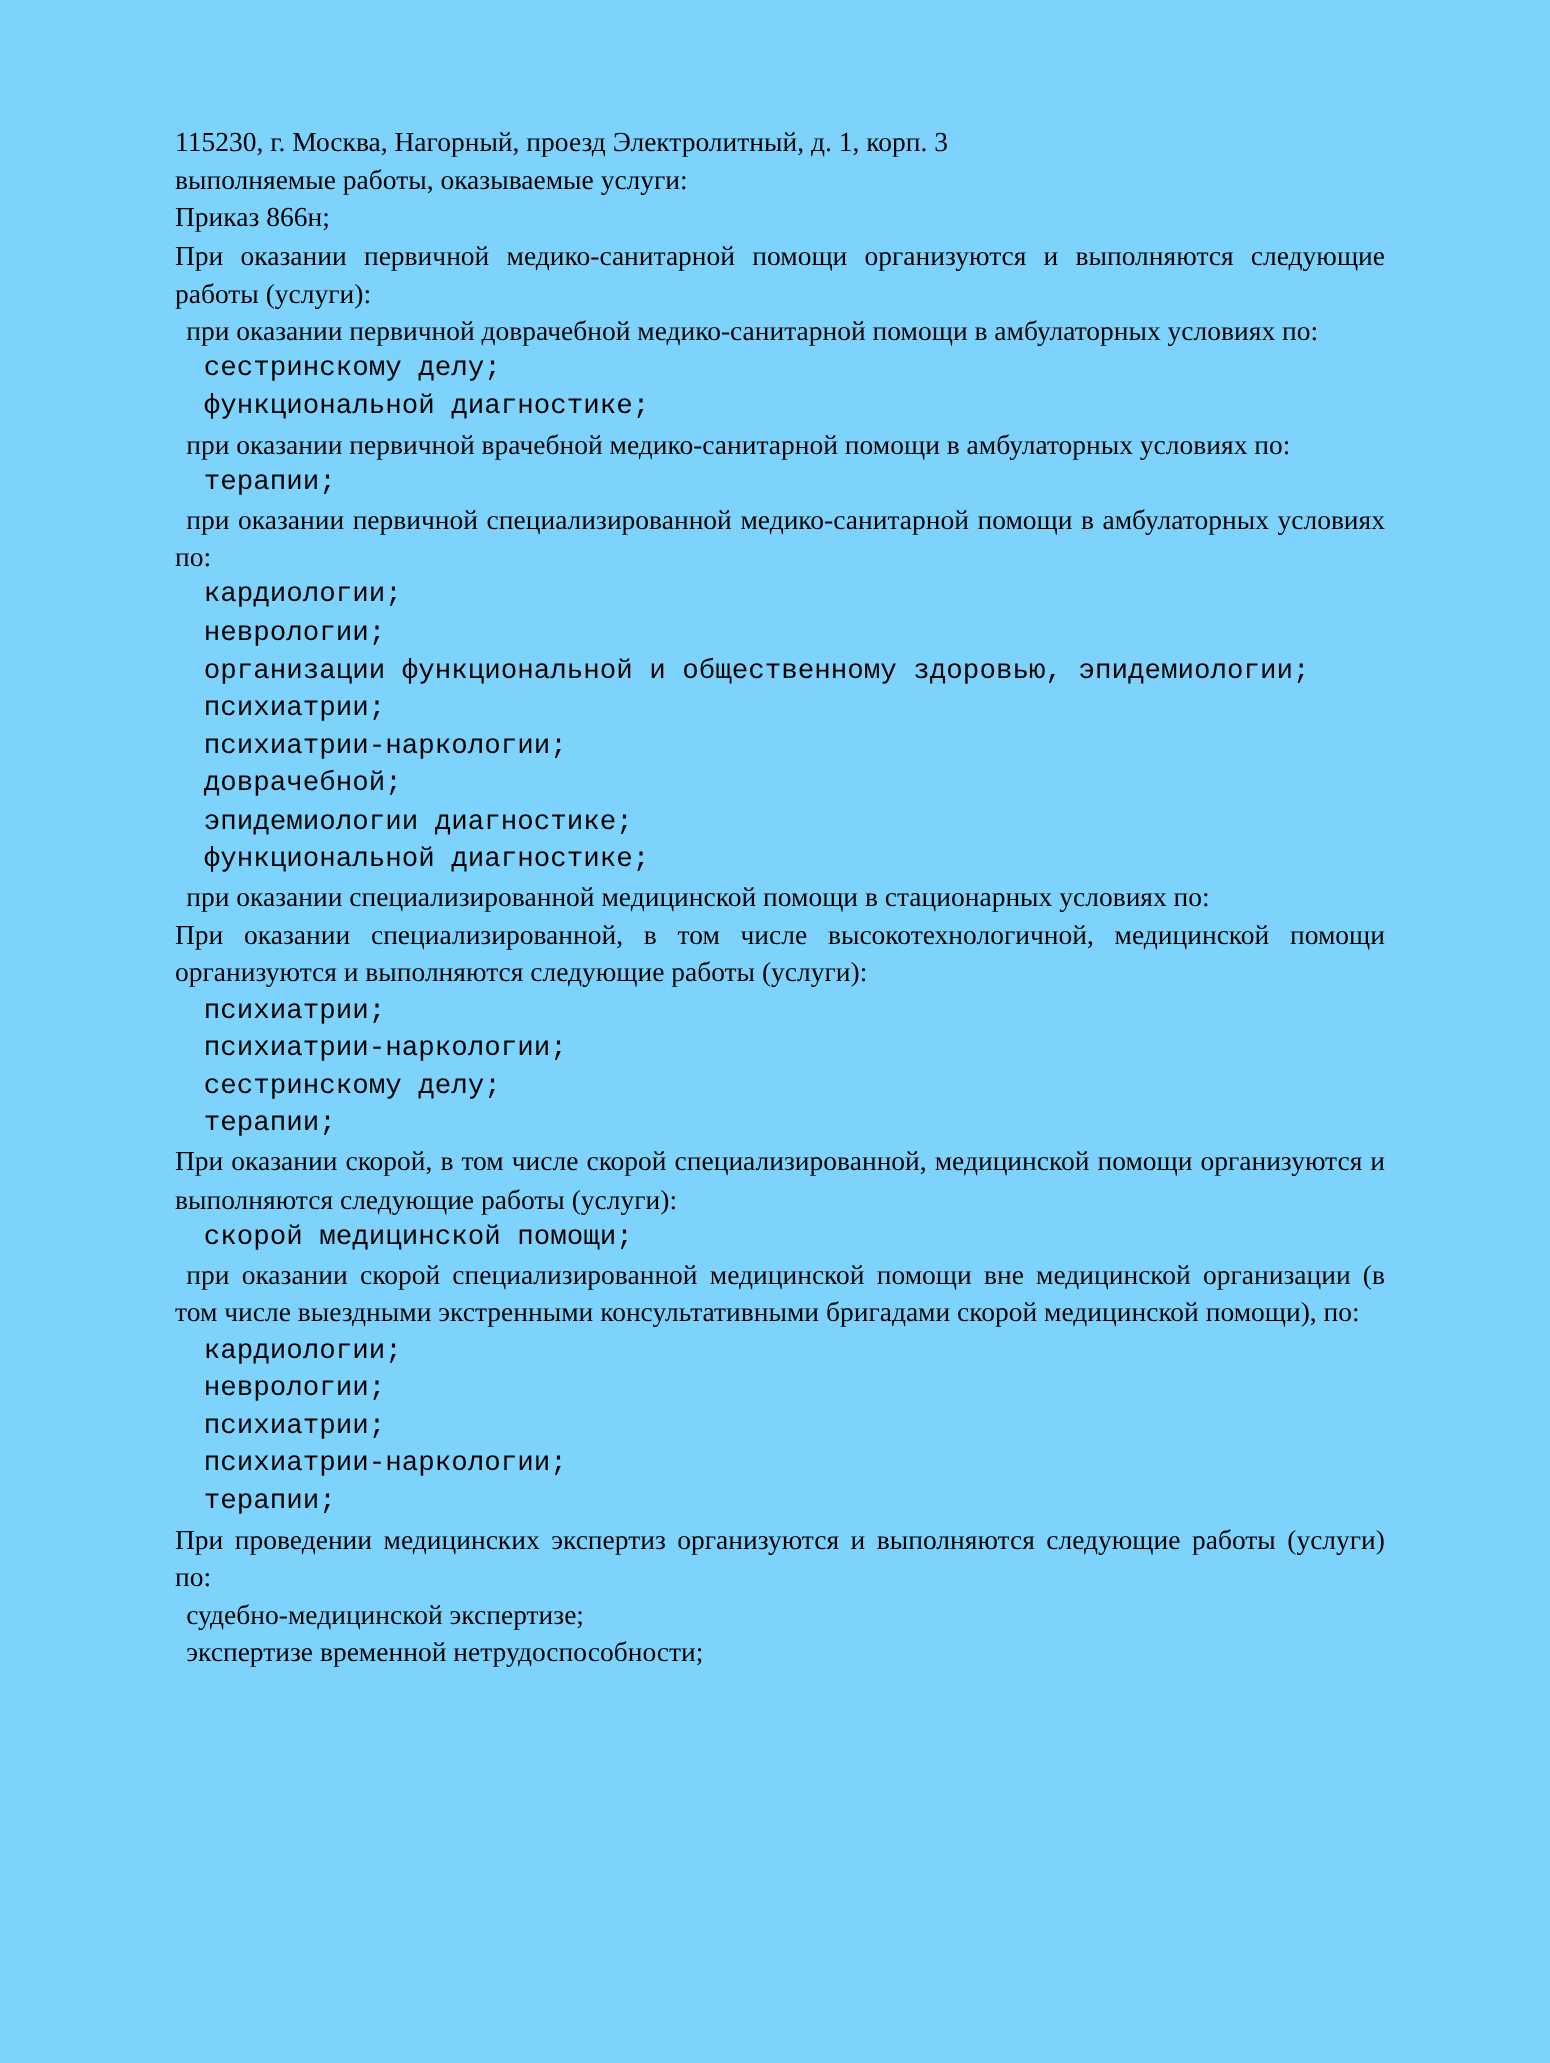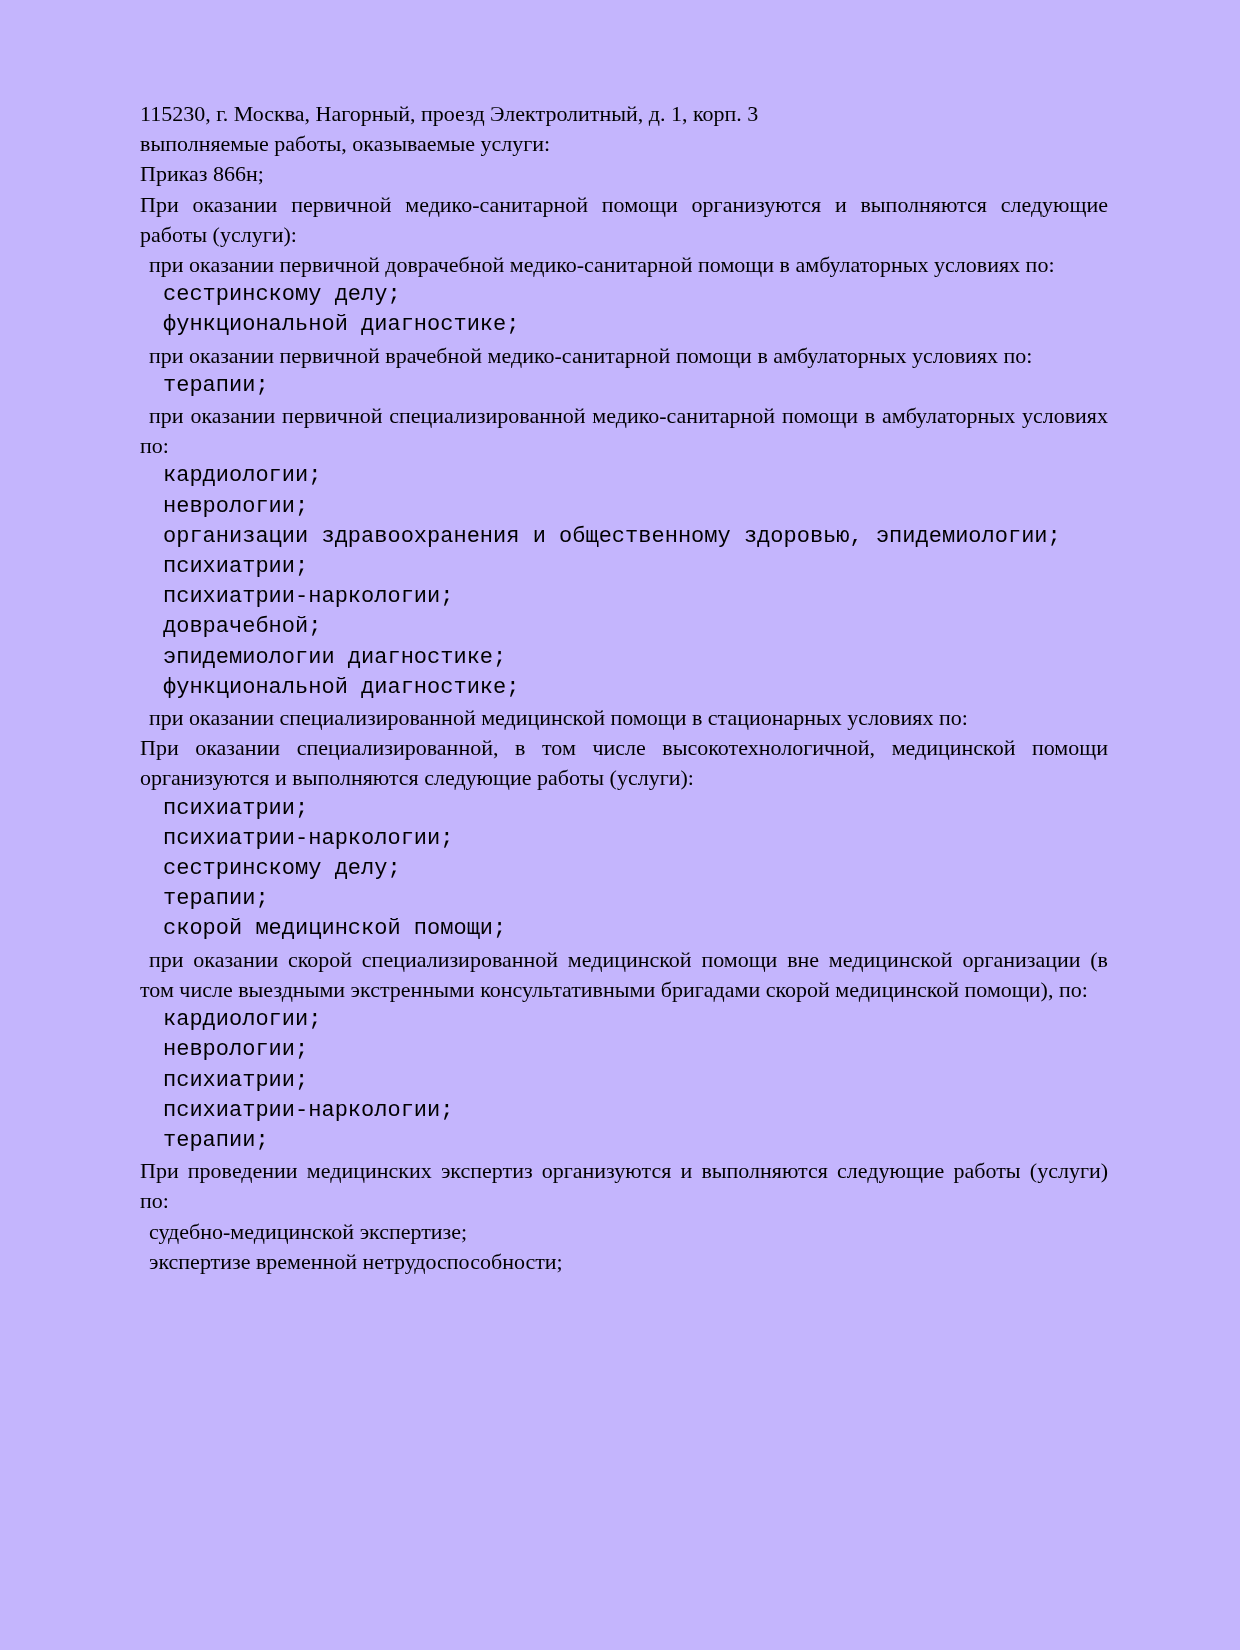--- a/index.html
+++ b/index.html
@@ -4,21 +4,21 @@
 <style>
   html, body {
     margin: 0;
     padding: 0;
     background: #ffffff;
   }
   .page {
     position: relative;
     width: 1240px;
     height: 1650px;
-    background: #c4b5fd;
+    background: #7dd3fc;
     overflow: hidden;
     font-family: "Liberation Serif", "DejaVu Serif", serif;
     color: #000000;
   }
   .doc {
     position: absolute;
     left: 140px;
     top: 99px;
     width: 968px;
     font-size: 22px;
@@ -43,32 +43,33 @@
       <p class="line indent-0">Приказ 866н;</p>
       <p class="line indent-0">При оказании первичной медико-санитарной помощи организуются и выполняются следующие работы (услуги):</p>
       <p class="line indent-1">при оказании первичной доврачебной медико-санитарной помощи в амбулаторных условиях по:</p>
       <p class="line indent-2">сестринскому делу;</p>
       <p class="line indent-2">функциональной диагностике;</p>
       <p class="line indent-1">при оказании первичной врачебной медико-санитарной помощи в амбулаторных условиях по:</p>
       <p class="line indent-2">терапии;</p>
       <p class="line indent-1">при оказании первичной специализированной медико-санитарной помощи в амбулаторных условиях по:</p>
       <p class="line indent-2">кардиологии;</p>
       <p class="line indent-2">неврологии;</p>
-      <p class="line indent-2">организации здравоохранения и общественному здоровью, эпидемиологии;</p>
+      <p class="line indent-2">организации функциональной и общественному здоровью, эпидемиологии;</p>
       <p class="line indent-2">психиатрии;</p>
       <p class="line indent-2">психиатрии-наркологии;</p>
       <p class="line indent-2">доврачебной;</p>
       <p class="line indent-2">эпидемиологии диагностике;</p>
       <p class="line indent-2">функциональной диагностике;</p>
       <p class="line indent-1">при оказании специализированной медицинской помощи в стационарных условиях по:</p>
       <p class="line indent-0">При оказании специализированной, в том числе высокотехнологичной, медицинской помощи организуются и выполняются следующие работы (услуги):</p>
       <p class="line indent-2">психиатрии;</p>
       <p class="line indent-2">психиатрии-наркологии;</p>
       <p class="line indent-2">сестринскому делу;</p>
       <p class="line indent-2">терапии;</p>
+      <p class="line indent-0">При оказании скорой, в том числе скорой специализированной, медицинской помощи организуются и выполняются следующие работы (услуги):</p>
       <p class="line indent-2">скорой медицинской помощи;</p>
       <p class="line indent-1">при оказании скорой специализированной медицинской помощи вне медицинской организации (в том числе выездными экстренными консультативными бригадами скорой медицинской помощи), по:</p>
       <p class="line indent-2">кардиологии;</p>
       <p class="line indent-2">неврологии;</p>
       <p class="line indent-2">психиатрии;</p>
       <p class="line indent-2">психиатрии-наркологии;</p>
       <p class="line indent-2">терапии;</p>
       <p class="line indent-0">При проведении медицинских экспертиз организуются и выполняются следующие работы (услуги) по:</p>
       <p class="line indent-1">судебно-медицинской экспертизе;</p>
       <p class="line indent-1">экспертизе временной нетрудоспособности;</p>

